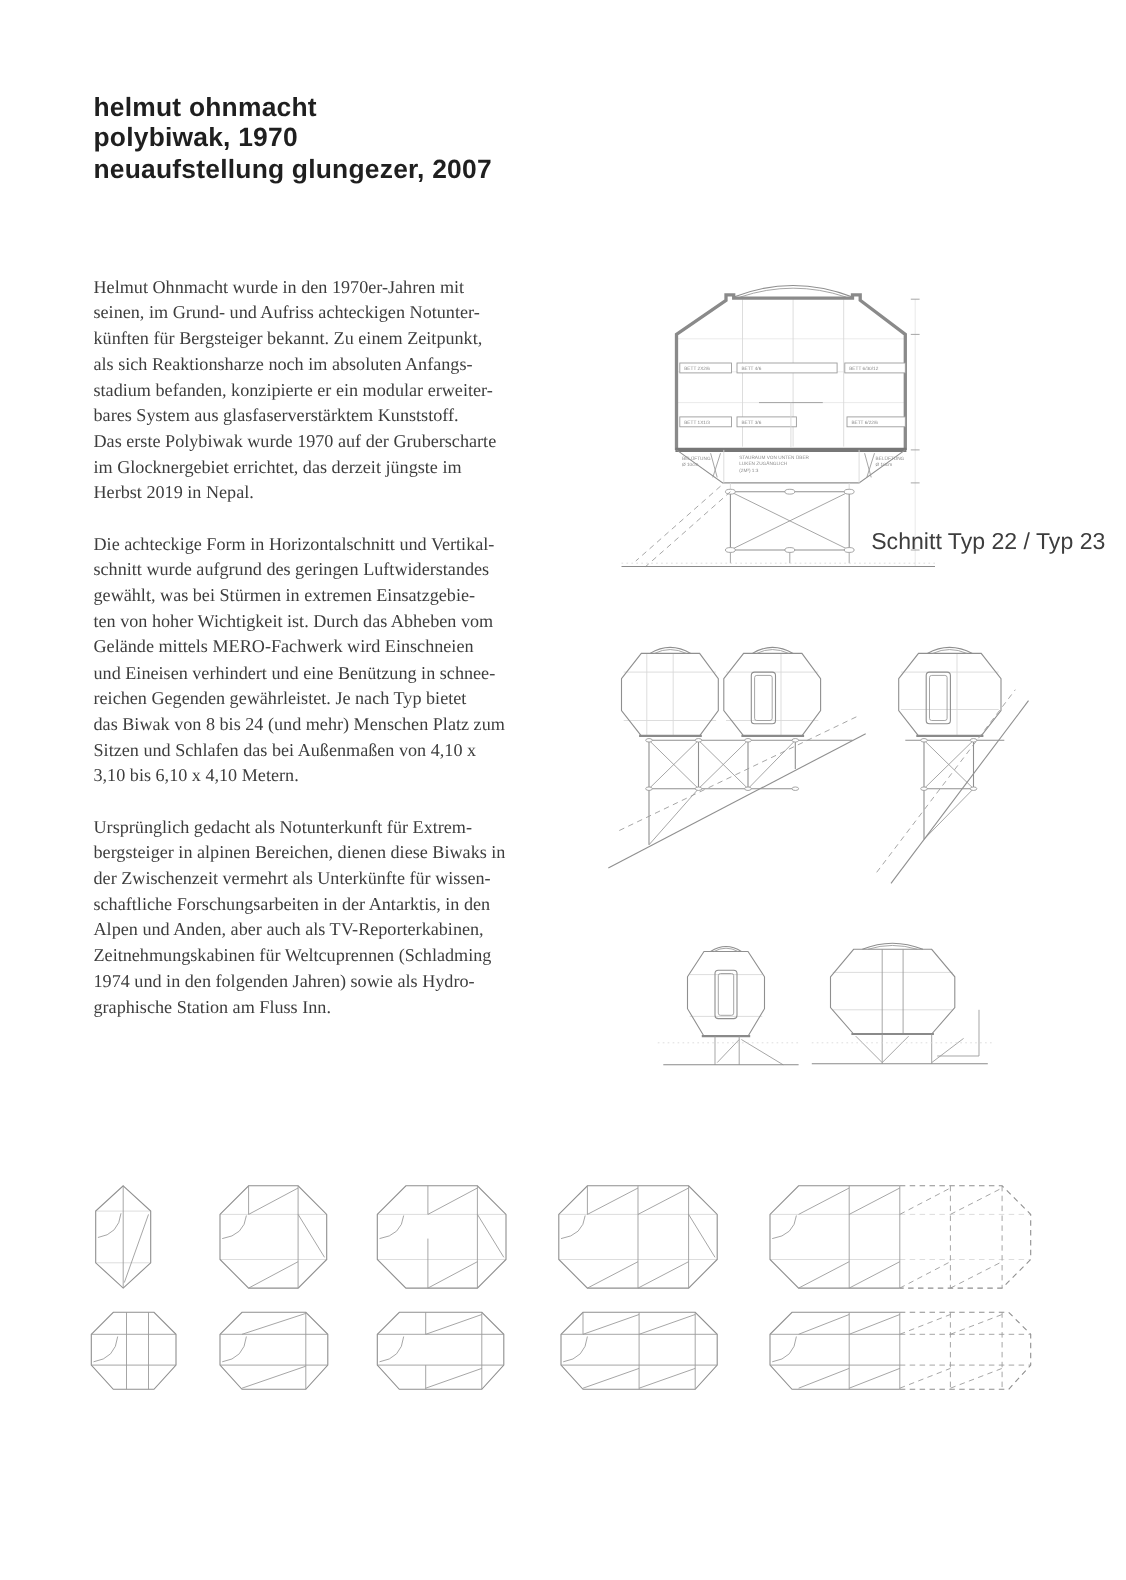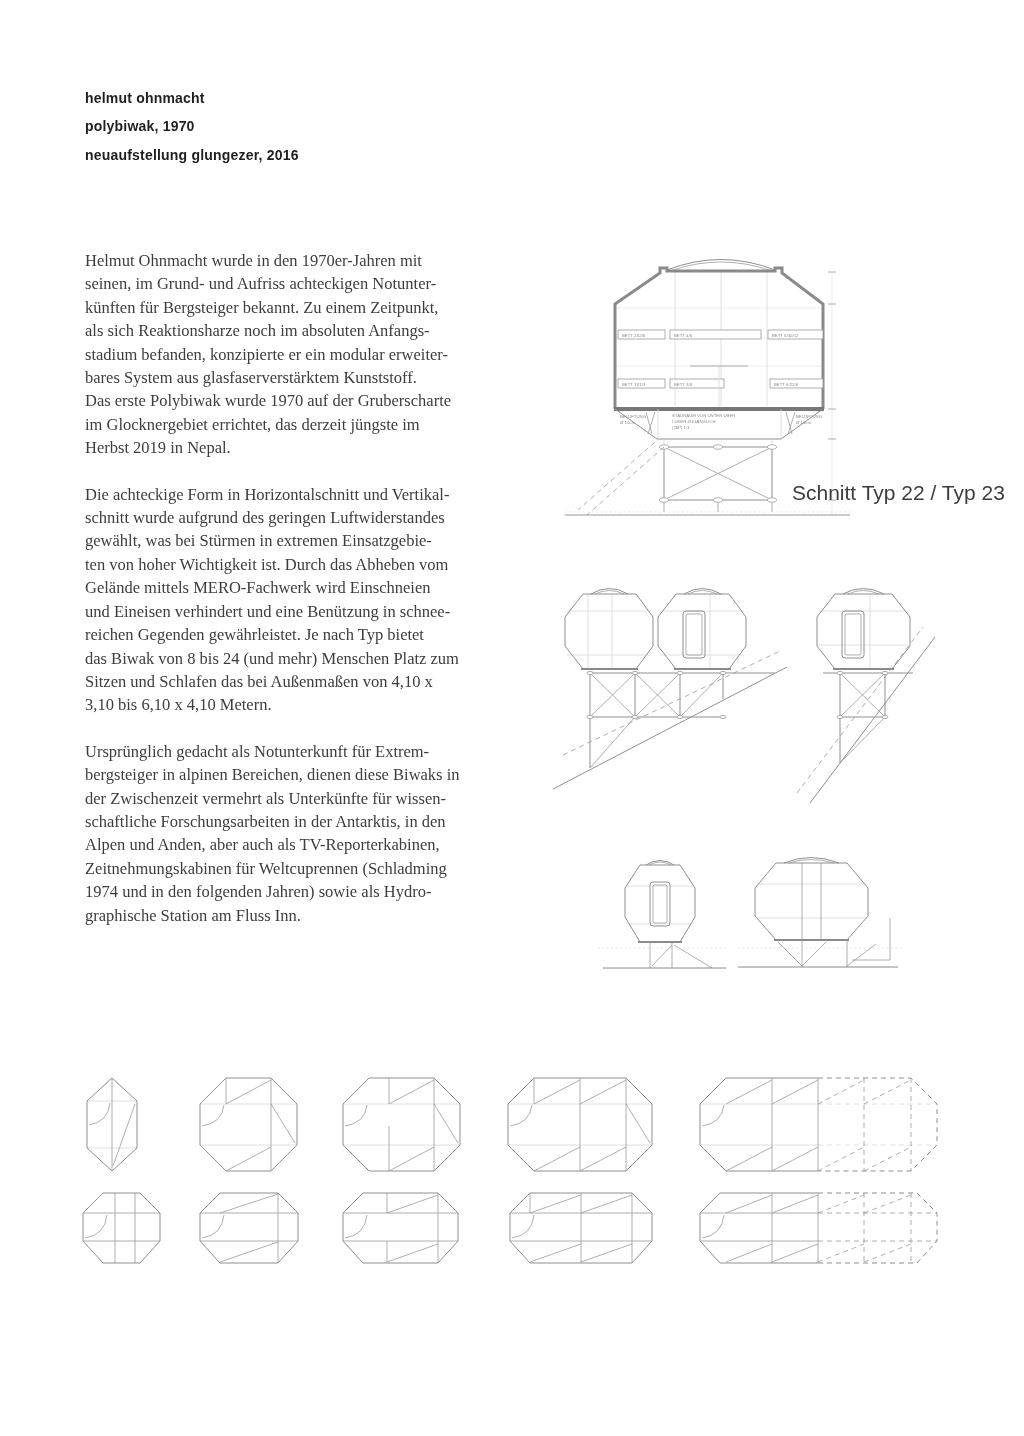--- a/index.html
+++ b/index.html
@@ -5,21 +5,21 @@
   html,body{margin:0;padding:0;background:#e8e8e8;}
   .page{
     position:relative;
     width:1024px;height:1436px;
     background:#ffffff;
     font-family:"Liberation Sans","DejaVu Sans",sans-serif;
     overflow:hidden;
   }
   .title-block{
     position:absolute;left:85px;top:84px;
-    font-size:14px;line-height:28.4px;font-weight:bold;
+    font-size:24px;line-height:28.4px;font-weight:bold;
     color:#1f1f1f;letter-spacing:0.2px;
   }
   .article{
     position:absolute;left:85px;top:249px;width:446px;
     font-size:16.5px;line-height:23.4px;color:#3d3d3d;font-family:Liberation Serif, serif;
   }
   .article p{margin:0 0 23px 0;white-space:pre-line;}
   .fig{position:absolute;}
   .fig svg{display:block;overflow:visible;}
   .caption{
@@ -39,21 +39,21 @@
   .tiny{font-size:4.3px;fill:#8a8a8a;stroke:none;font-family:"Liberation Sans",sans-serif;}
 </style>
 </head>
 <body>
 
 <div class="page">
 
   <div class="title-block">
     <div>helmut ohnmacht</div>
     <div>polybiwak, 1970</div>
-    <div>neuaufstellung glungezer, 2016</div>
+    <div>neuaufstellung glungezer, 2007</div>
   </div>
 
   <div class="article">
     <p>Helmut Ohnmacht wurde in den 1970er-Jahren mit
 seinen, im Grund- und Aufriss achteckigen Notunter-
 künften für Bergsteiger bekannt. Zu einem Zeitpunkt,
 als sich Reaktionsharze noch im absoluten Anfangs-
 stadium befanden, konzipierte er ein modular erweiter-
 bares System aus glasfaserverstärktem Kunststoff.
 Das erste Polybiwak wurde 1970 auf der Gruberscharte

